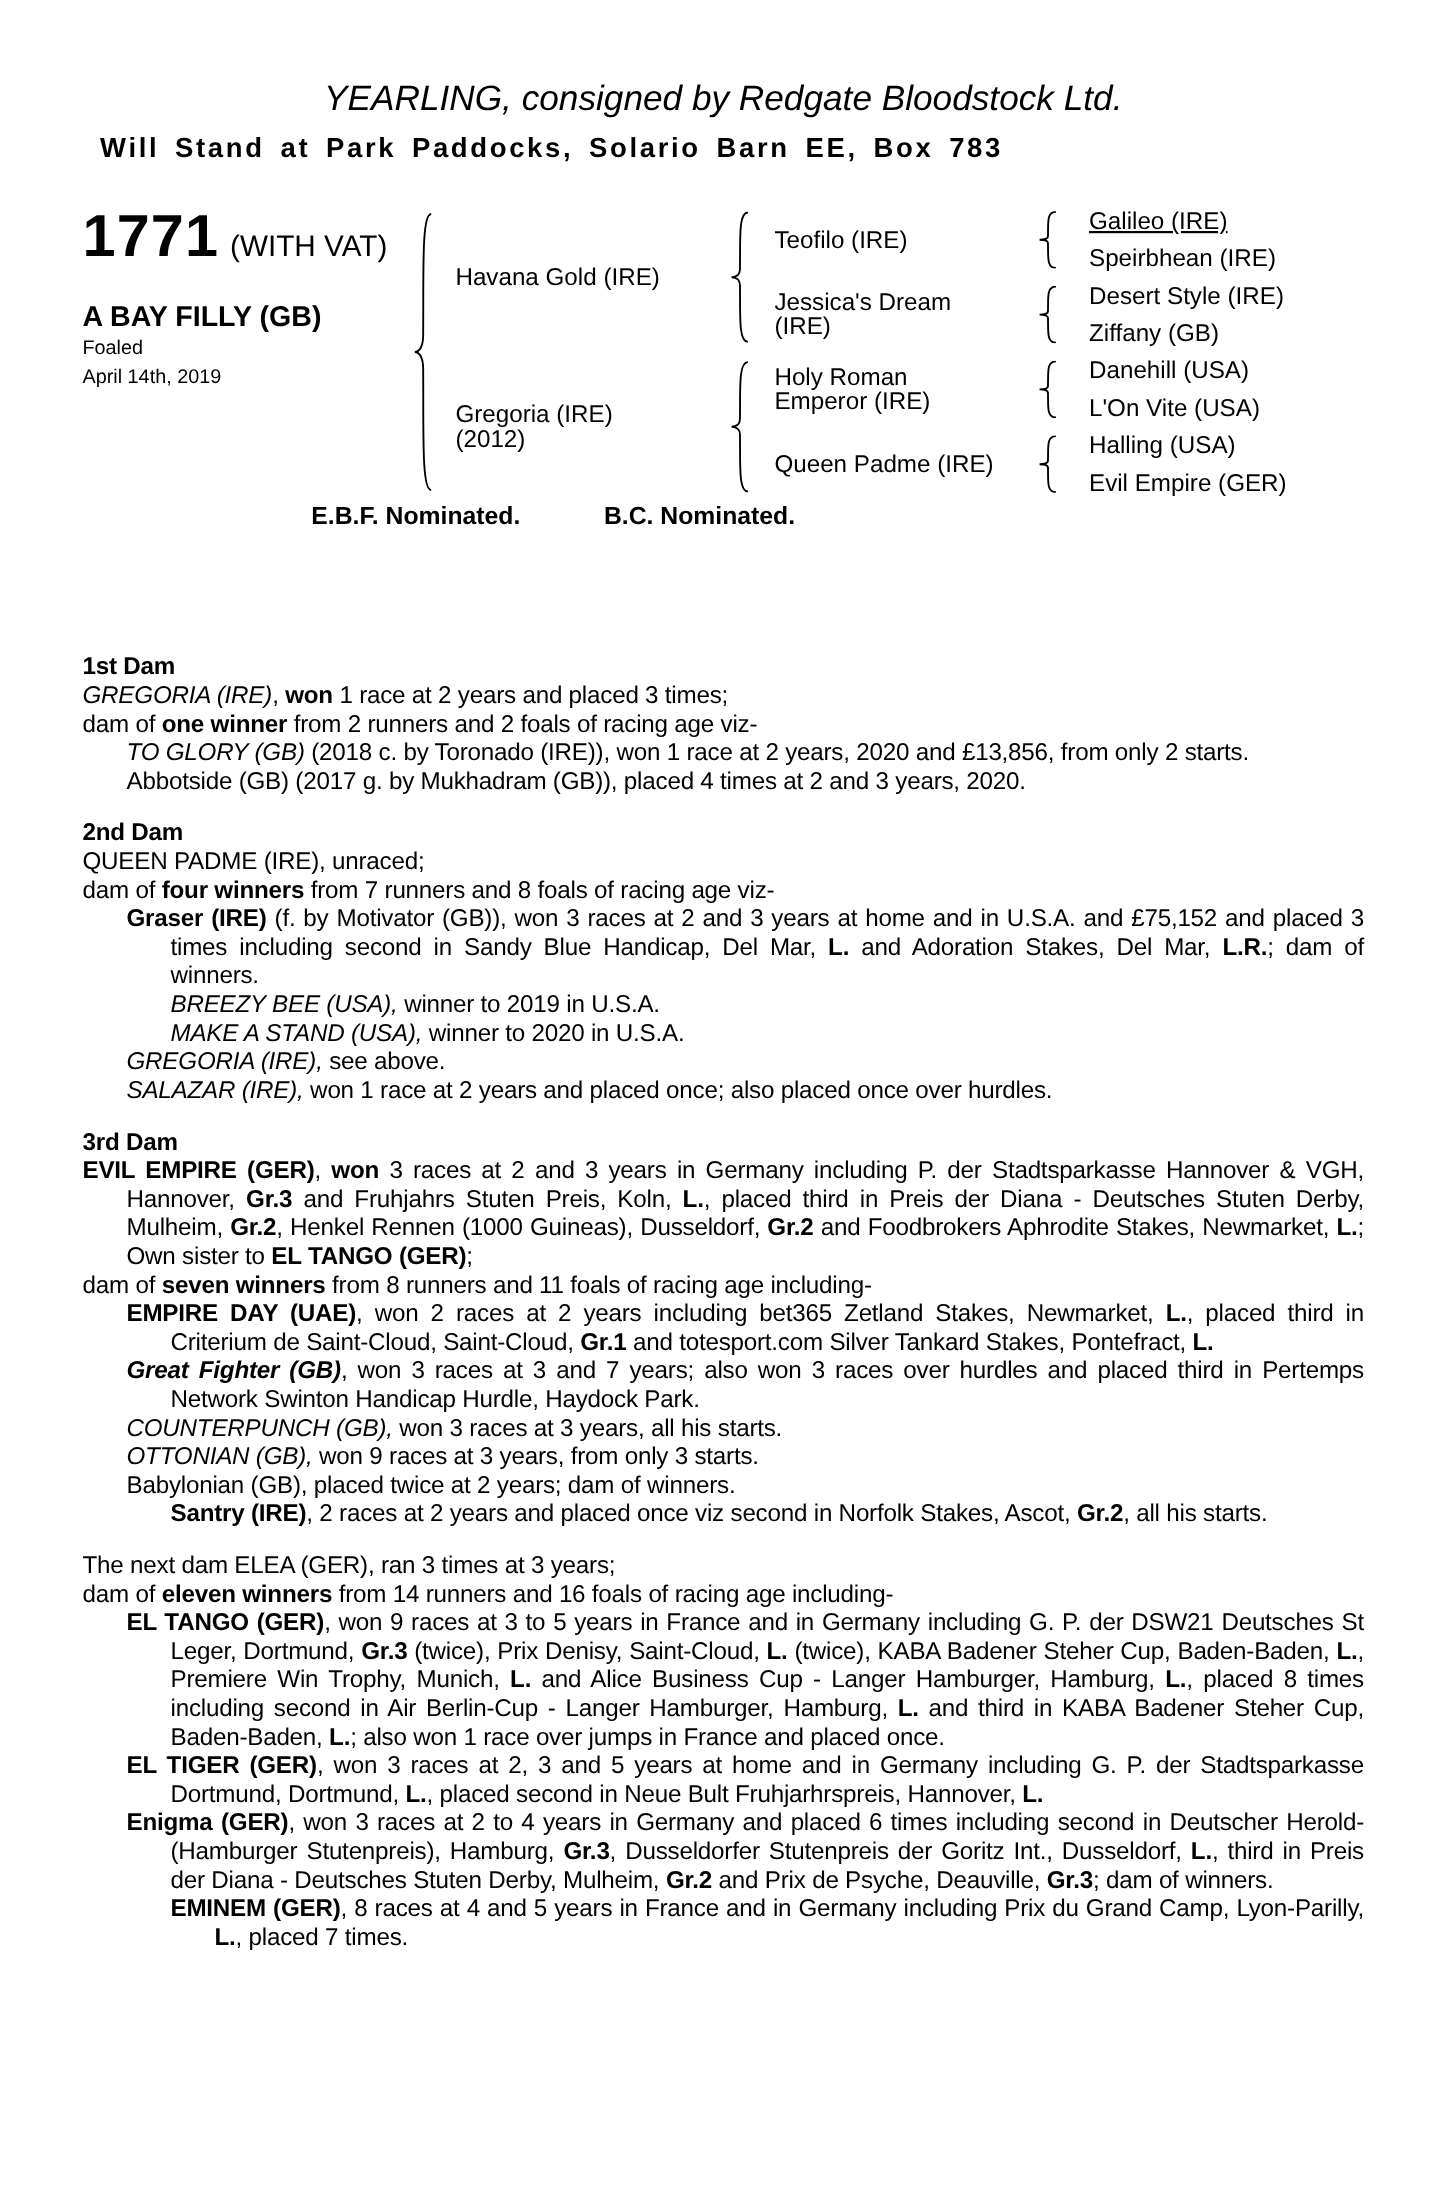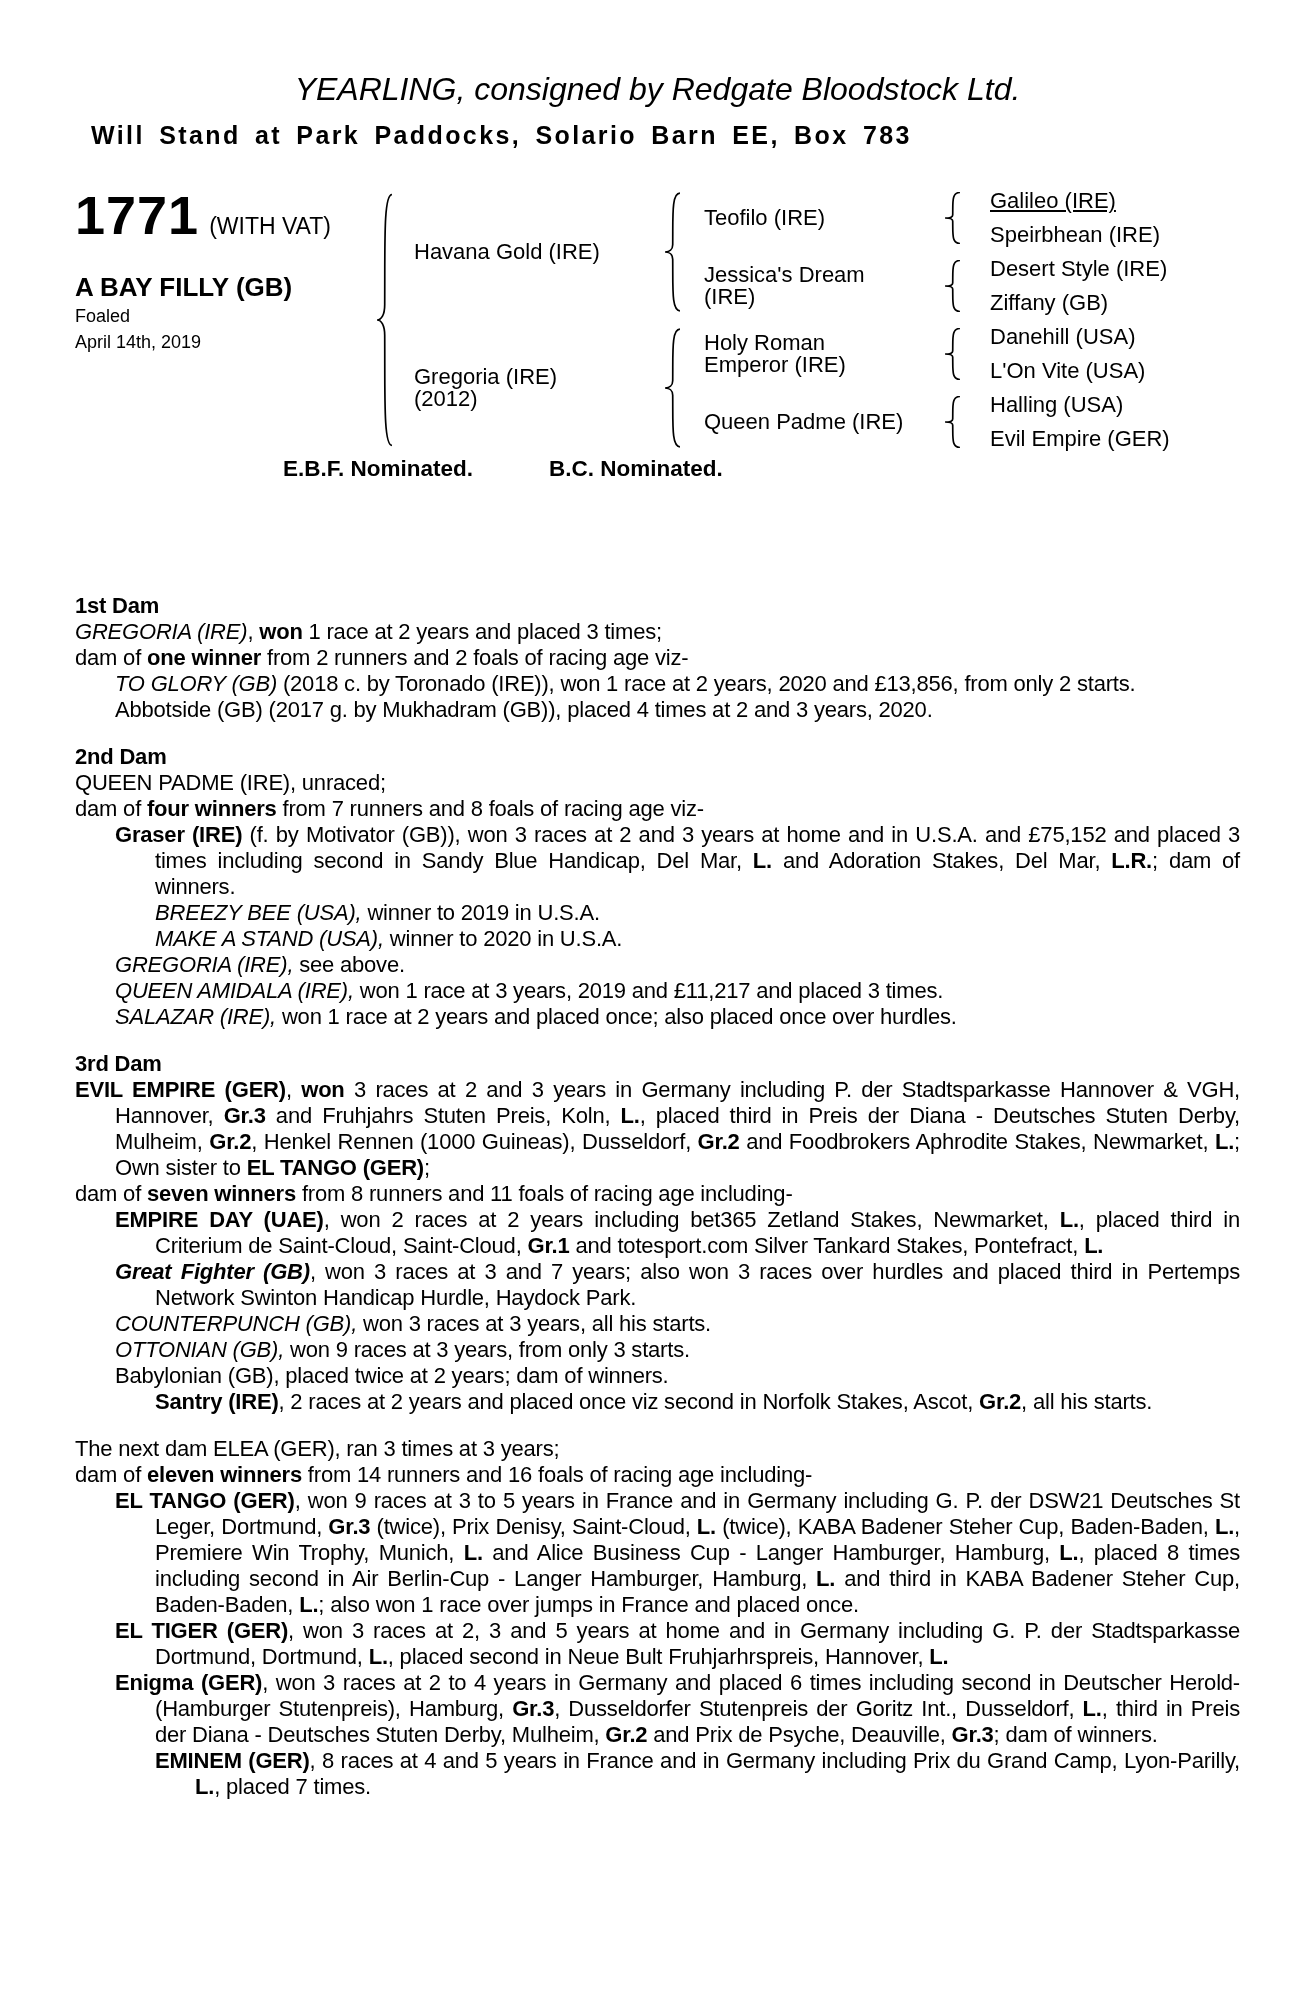--- a/index.html
+++ b/index.html
@@ -11,21 +11,21 @@
   
   .ped{margin-top:40px;display:grid;grid-template-columns:285px 24px 240px 24px 234px 20px 1fr;
        grid-template-rows:repeat(8,22px);font-size:22px;line-height:22px;gap:12px;}
   .cell{display:flex;align-items:center;white-space:pre-line;}
   .c3{padding-left:6px;} .c5{padding-left:8px;} .c7{padding-left:16px;}
   .bracewrap{display:flex;align-items:stretch;justify-content:center;padding:2px 0;}
   .brace{width:17px;height:100%;}
 
   .lotnum-row{display:flex;align-items:baseline;}
   .lotnum{font-size:54px;font-weight:bold;letter-spacing:1px;line-height:50px;}
-  .vat{font-size:23px;margin-left:10px;}
+  .vat{font-size:27px;margin-left:10px;}
   .desc{font-weight:bold;font-size:26px;margin-top:32px;line-height:30px;}
   .foaled{font-size:18px;line-height:26px;margin-top:1px;}
 
   .noms{display:flex;font-weight:bold;font-size:22.5px;margin-top:6px;line-height:26px;}
   .nom-ebf{margin-left:208px;}
   .nom-bc{margin-left:76px;}
 
   
   #dam-sections{display:flow-root;margin-top:90px;font-size:22px;line-height:26px;width:1165px;
                 letter-spacing:-0.2px;}
@@ -129,21 +129,20 @@
         <p class="para" style="padding-left: 80px; text-indent: -40px;"><span>Abbotside (GB) (2017 g. by Mukhadram (GB)), placed 4 times at 2 and 3 years, 2020.</span></p>
       </div>
       <div class="dam-section">
         <div class="sec-h">2nd Dam</div>
         <p class="para" style="padding-left: 0px; text-indent: 0px;"><span>QUEEN PADME (IRE), unraced;</span></p>
         <p class="para" style="padding-left: 0px; text-indent: 0px;"><span>dam of </span><span class="s-b">four winners</span><span> from 7 runners and 8 foals of racing age viz-</span></p>
         <p class="para" style="padding-left: 80px; text-indent: -40px;"><span class="s-b">Graser (IRE)</span><span> (f. by Motivator (GB)), won 3 races at 2 and 3 years at home and in U.S.A. and £75,152 and placed 3 times including second in Sandy Blue Handicap, Del Mar, </span><span class="s-b">L.</span><span> and Adoration Stakes, Del Mar, </span><span class="s-b">L.R.</span><span>; dam of winners.</span></p>
         <p class="para" style="padding-left: 120px; text-indent: -40px;"><span class="s-i">BREEZY BEE (USA),</span><span> winner to 2019 in U.S.A.</span></p>
         <p class="para" style="padding-left: 120px; text-indent: -40px;"><span class="s-i">MAKE A STAND (USA),</span><span> winner to 2020 in U.S.A.</span></p>
         <p class="para" style="padding-left: 80px; text-indent: -40px;"><span class="s-i">GREGORIA (IRE),</span><span> see above.</span></p>
-        <p class="para" style="padding-left: 80px; text-indent: -40px;"><span class="s-i">QUEEN AMIDALA (IRE),</span><span> won 1 race at 3 years, 2019 and £11,217 and placed 3 times.</span></p>
         <p class="para" style="padding-left: 80px; text-indent: -40px;"><span class="s-i">SALAZAR (IRE),</span><span> won 1 race at 2 years and placed once; also placed once over hurdles.</span></p>
       </div>
       <div class="dam-section">
         <div class="sec-h">3rd Dam</div>
         <p class="para" style="padding-left: 40px; text-indent: -40px;"><span class="s-b">EVIL EMPIRE (GER)</span><span>, </span><span class="s-b">won</span><span> 3 races at 2 and 3 years in Germany including P. der Stadtsparkasse Hannover &amp; VGH, Hannover, </span><span class="s-b">Gr.3</span><span> and Fruhjahrs Stuten Preis, Koln, </span><span class="s-b">L.</span><span>, placed third in Preis der Diana - Deutsches Stuten Derby, Mulheim, </span><span class="s-b">Gr.2</span><span>, Henkel Rennen (1000 Guineas), Dusseldorf, </span><span class="s-b">Gr.2</span><span> and Foodbrokers Aphrodite Stakes, Newmarket, </span><span class="s-b">L.</span><span>; Own sister to </span><span class="s-b">EL TANGO (GER)</span><span>;</span></p>
         <p class="para" style="padding-left: 0px; text-indent: 0px;"><span>dam of </span><span class="s-b">seven winners</span><span> from 8 runners and 11 foals of racing age including-</span></p>
         <p class="para" style="padding-left: 80px; text-indent: -40px;"><span class="s-b">EMPIRE DAY (UAE)</span><span>, won 2 races at 2 years including bet365 Zetland Stakes, Newmarket, </span><span class="s-b">L.</span><span>, placed third in Criterium de Saint-Cloud, Saint-Cloud, </span><span class="s-b">Gr.1</span><span> and totesport.com Silver Tankard Stakes, Pontefract, </span><span class="s-b">L.</span></p>
         <p class="para" style="padding-left: 80px; text-indent: -40px;"><span class="s-bi">Great Fighter (GB)</span><span>, won 3 races at 3 and 7 years; also won 3 races over hurdles and placed third in Pertemps Network Swinton Handicap Hurdle, Haydock Park.</span></p>
         <p class="para" style="padding-left: 80px; text-indent: -40px;"><span class="s-i">COUNTERPUNCH (GB),</span><span> won 3 races at 3 years, all his starts.</span></p>
         <p class="para" style="padding-left: 80px; text-indent: -40px;"><span class="s-i">OTTONIAN (GB),</span><span> won 9 races at 3 years, from only 3 starts.</span></p>

